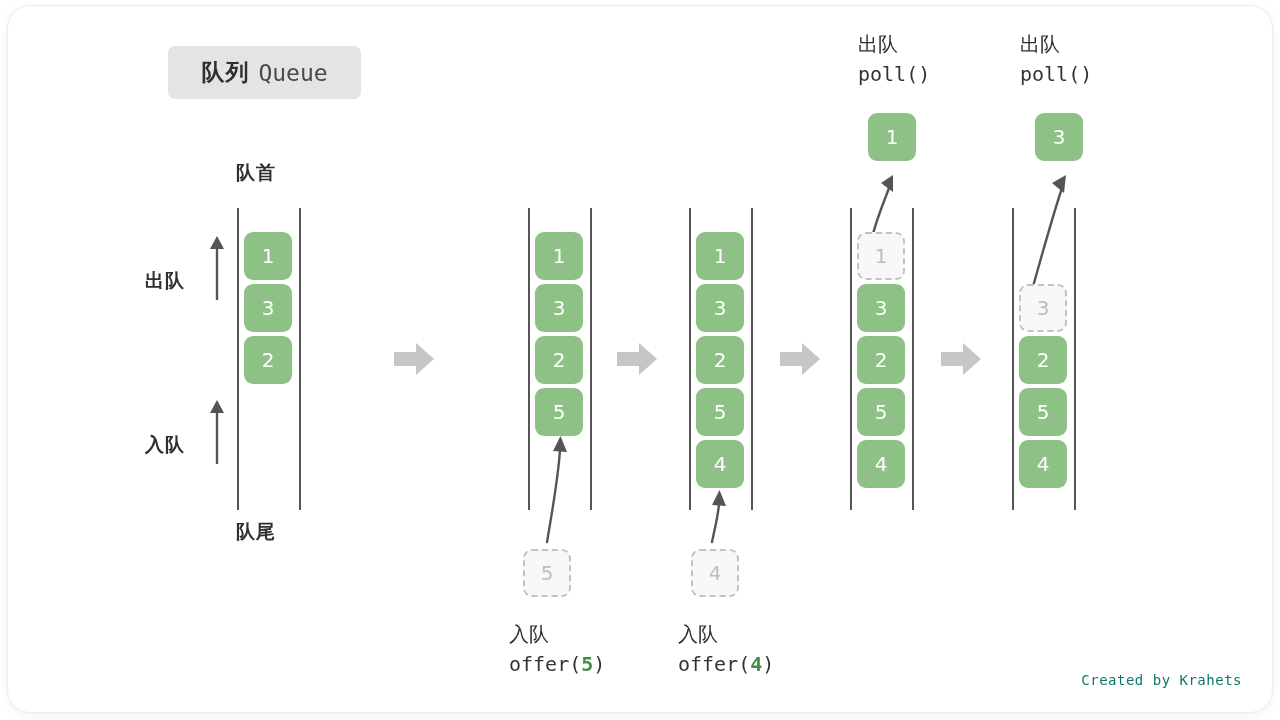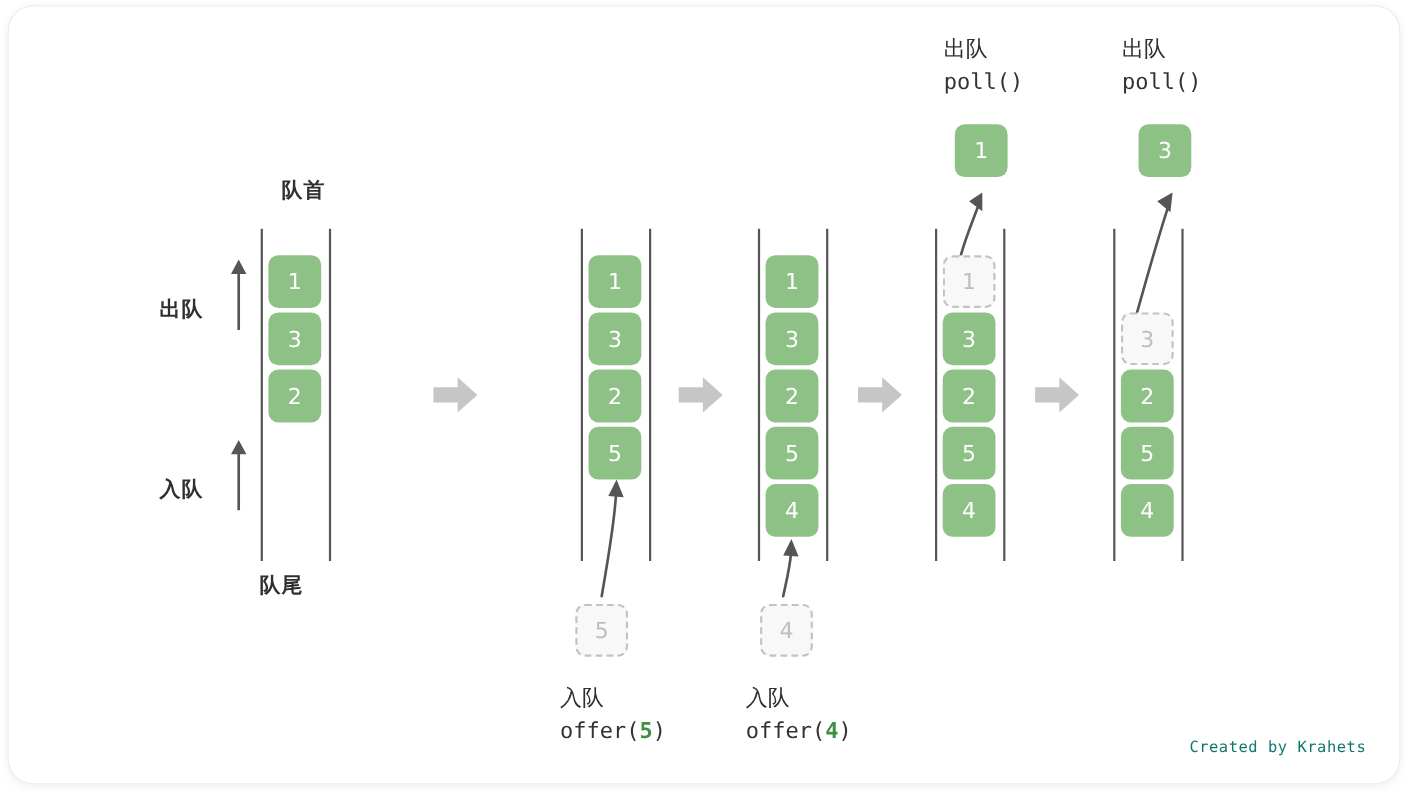--- a/index.html
+++ b/index.html
@@ -140,22 +140,26 @@
     font-family: "DejaVu Sans Mono", "Liberation Mono", monospace;
     letter-spacing: 0.5px;
   }
 </style>
 </head>
 <body>
 
 <div id="canvas">
   <div class="card"></div>
 
-
-  <div class="lbl-bold-cn" style="left:236px; top:160px;margin-left:20px;">队首</div>
+  <div class="title-badge">
+    <span class="title-cn">队列</span>
+    <span class="title-en">Queue</span>
+  </div>
+
+  <div class="lbl-bold-cn" style="left:236px; top:160px;">队首</div>
   <div class="lbl-bold-cn" style="left:236px; top:519px;">队尾</div>
 
   <div class="lbl-bold-cn" style="left:145px; top:268px;">出队</div>
   <div class="up-arrow" style="left:208px; top:234px;">
     <svg width="18" height="66" viewBox="0 0 18 66">
       <path d="M9 66 L9 12" stroke="#555555" stroke-width="2.4" fill="none"></path>
       <path d="M9 2 L16 15 L2 15 Z" fill="#555555"></path>
     </svg>
   </div>
 

